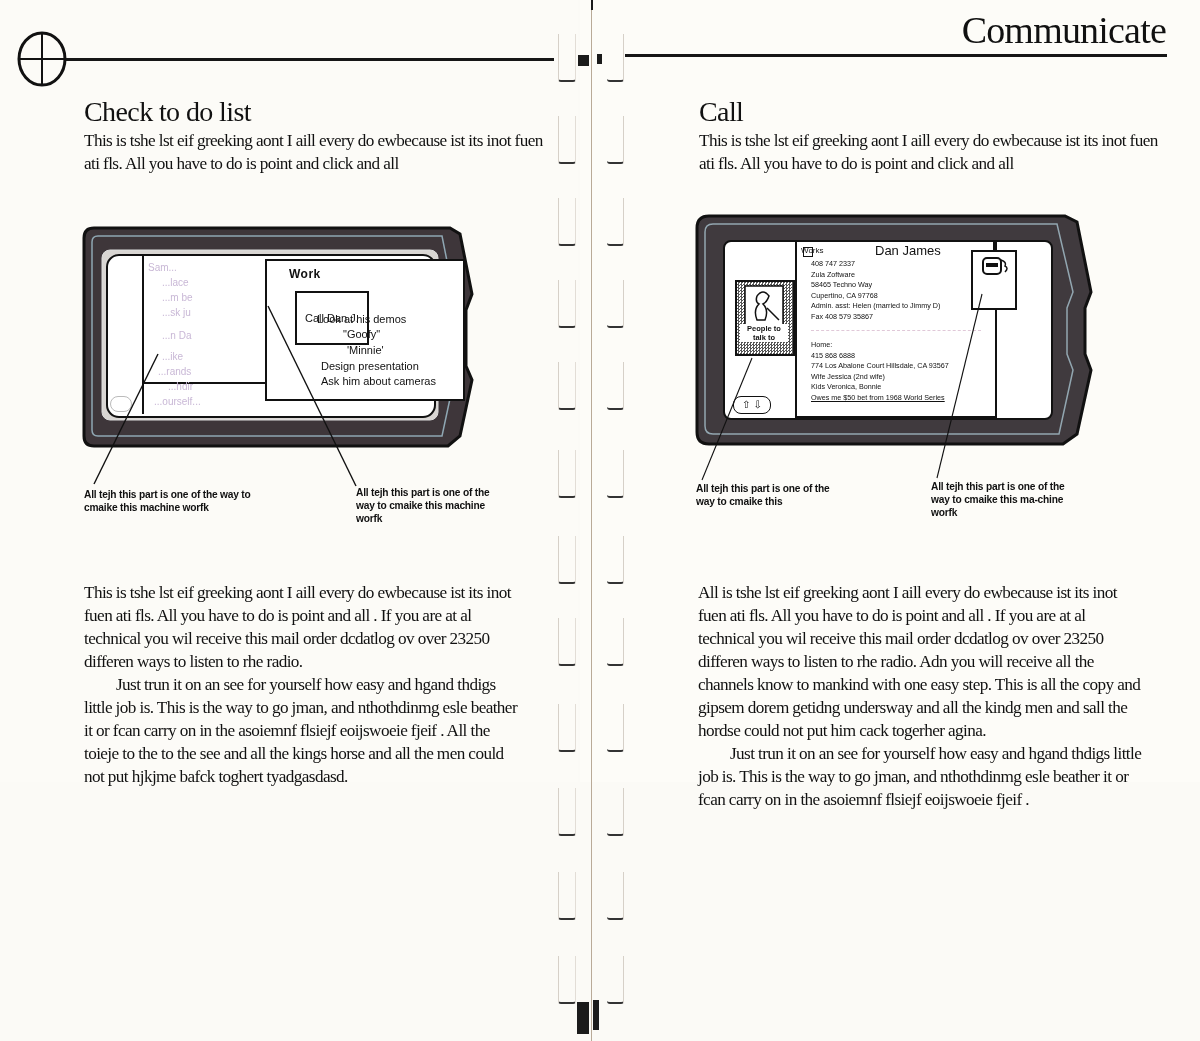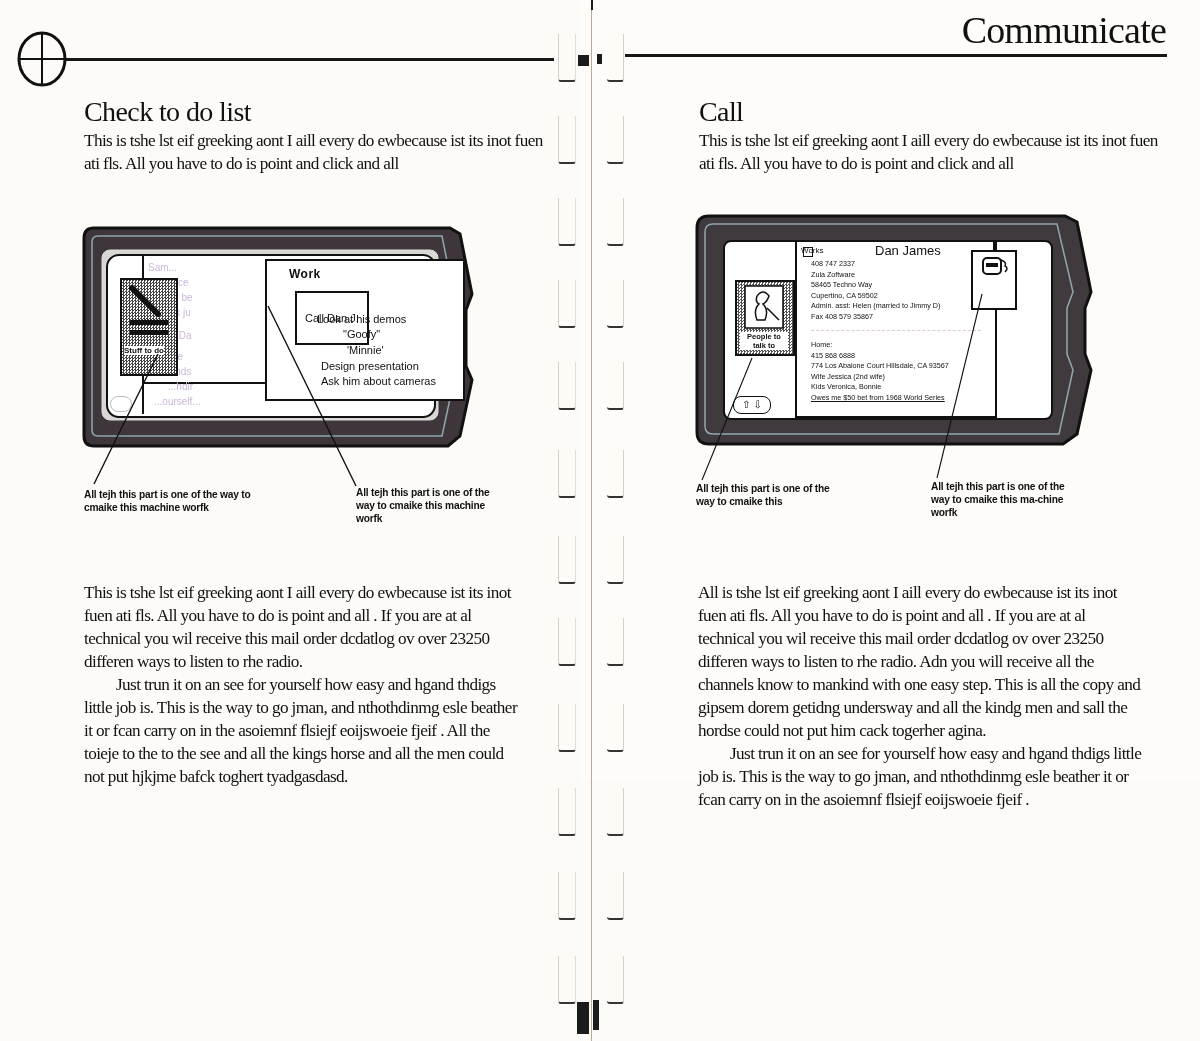--- a/index.html
+++ b/index.html
@@ -75,28 +75,20 @@
         <div style="padding-left:14px">...lace</div>
         <div style="padding-left:14px">...m be</div>
         <div style="padding-left:14px">...sk ju</div>
         <div style="padding-left:14px; margin-top:8px">...n Da</div>
         <div style="padding-left:14px; margin-top:6px">...ike</div>
         <div style="padding-left:10px">...rands</div>
         <div style="padding-left:20px">...hdir</div>
         <div style="padding-left:6px">...ourself...</div>
       </div>
 
-      <div style="position:absolute; left:12px; top:22px; width:54px; height:94px; border:2px solid #111; background:repeating-conic-gradient(#444 0 25%, #fff 0 50%) 0 0/3px 3px;">
-        <svg width="54" height="60" viewBox="0 0 54 60">
-          <line x1="10" y1="8" x2="36" y2="34" stroke="#111" stroke-width="6" stroke-linecap="round"></line>
-          <rect x="8" y="40" width="38" height="5" fill="#111"></rect>
-          <rect x="8" y="50" width="38" height="5" fill="#111"></rect>
-        </svg>
-        <div class="txt" style="left:2px; top:66px; font-size:8px; font-weight:bold; background:#fff;">Stuff to do</div>
-      </div>
 
       <div style="position:absolute; left:118px; top:3px; width:196px; height:138px; border:2px solid #111; background:#fff;margin-left:39px;">
         <div class="txt" style="left:22px; top:6px; font-size:12px; font-weight:bold; letter-spacing:0.5px;">Work</div>
         <div class="txt" style="left:28px; top:30px; font-size:11px; border:2px solid #111; padding:19px 8px;">Call Dan J.</div>
         <div class="txt" style="left:50px; top:52px; font-size:11px;">Look at his demos</div>
         <div class="txt" style="left:76px; top:67px; font-size:11px;">"Goofy"</div>
         <div class="txt" style="left:80px; top:83px; font-size:11px;">'Minnie'</div>
         <div class="txt" style="left:54px; top:99px; font-size:11px;">Design presentation</div>
         <div class="txt" style="left:54px; top:114px; font-size:11px;">Ask him about cameras</div>
       </div>
@@ -126,33 +118,33 @@
       <path d="M20 12 H364 L380 80 L374 96 L374 142 L380 158 L366 222 H20 Q12 222 12 214 V20 Q12 12 20 12 Z" fill="none" stroke="#92a6b0" stroke-width="1.5"></path>
     </svg>
     <div class="screen" style="left:30px; top:28px; width:326px; height:176px; border:2px solid #111; border-radius:8px;">
 
       <div style="position:absolute; left:10px; top:38px; width:56px; height:72px; border:2px solid #111; background:repeating-conic-gradient(#555 0 25%, #fff 0 50%) 0 0/3px 3px;">
         <svg width="56" height="50" viewBox="0 0 56 50">
           <rect x="8" y="4" width="38" height="42" fill="#fff" stroke="#111" stroke-width="1.5"></rect>
           <path d="M20 14 q6 -8 12 0 q-2 6 -6 8 q6 6 2 16 l-8 0 q-4 -10 2 -16 q-4 -2 -2 -8" fill="none" stroke="#111" stroke-width="1.5"></path>
           <line x1="30" y1="26" x2="42" y2="38" stroke="#111" stroke-width="1.5"></line>
         </svg>
-        <div class="txt" style="left:3px; top:50px; font-size:7.5px; font-weight:bold; line-height:9px; white-space:normal; width:48px; text-align:center; background:#fff;">People to talk to</div>
+        <div class="txt" style="left:3px; top:42px; font-size:7.5px; font-weight:bold; line-height:9px; white-space:normal; width:48px; text-align:center; background:#fff;">People to talk to</div>
       </div>
       <div style="position:absolute; left:8px; top:154px; width:36px; height:16px; border:1.5px solid #111; border-radius:8px; font-family:'DejaVu Sans',sans-serif; font-size:10px; text-align:center; line-height:16px;">⇧ ⇩</div>
 
       <div style="position:absolute; left:70px; top:0; width:198px; height:174px; border-left:2px solid #111; border-right:2px solid #111; border-bottom:2px solid #111; background:#fff;">
         <div style="position:absolute; left:6px; top:5px; width:8px; height:8px; border:1.5px solid #111;"></div>
         <div class="txt" style="left:4px; top:4px; font-size:8px;">Works</div>
         <div class="txt" style="left:78px; top:1px; font-size:13px;">Dan James</div>
         <div class="txt" style="left:14px; top:17px; font-size:7.2px; line-height:10.5px;">
           <div>408 747 2337</div>
           <div>Zula Zoftware</div>
           <div>58465 Techno Way</div>
-          <div>Cupertino, CA 59502</div>
+          <div>Cupertino, CA 97768</div>
           <div>Admin. asst: Helen (married to Jimmy D)</div>
           <div>Fax   408 579 35867</div>
         </div>
         <div style="position:absolute; left:14px; top:88px; width:170px; border-top:1px dashed #e0c8d8;"></div>
         <div class="txt" style="left:14px; top:98px; font-size:7.2px; line-height:10.5px;">
           <div>Home:</div>
           <div>415 868 6888</div>
           <div>774 Los Abalone Court Hillsdale, CA 93567</div>
           <div>Wife    Jessica (2nd wife)</div>
           <div>Kids   Veronica, Bonnie</div>

